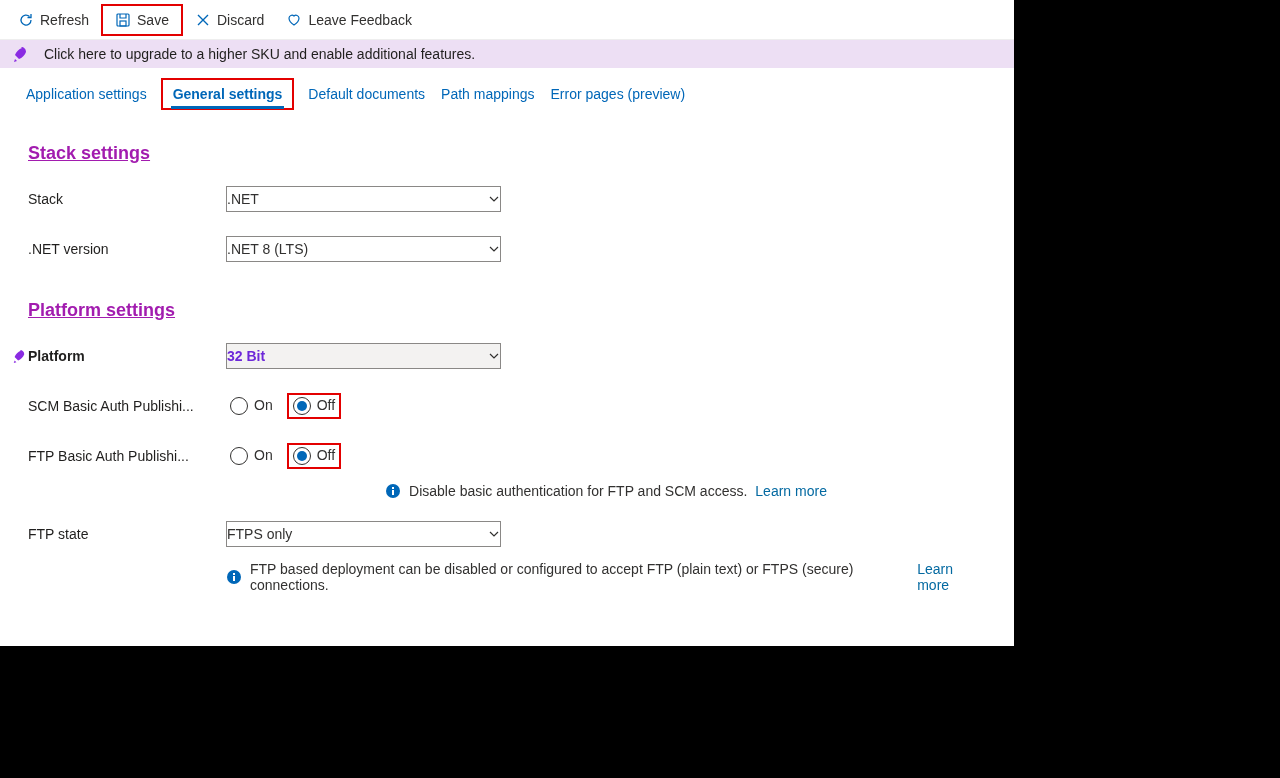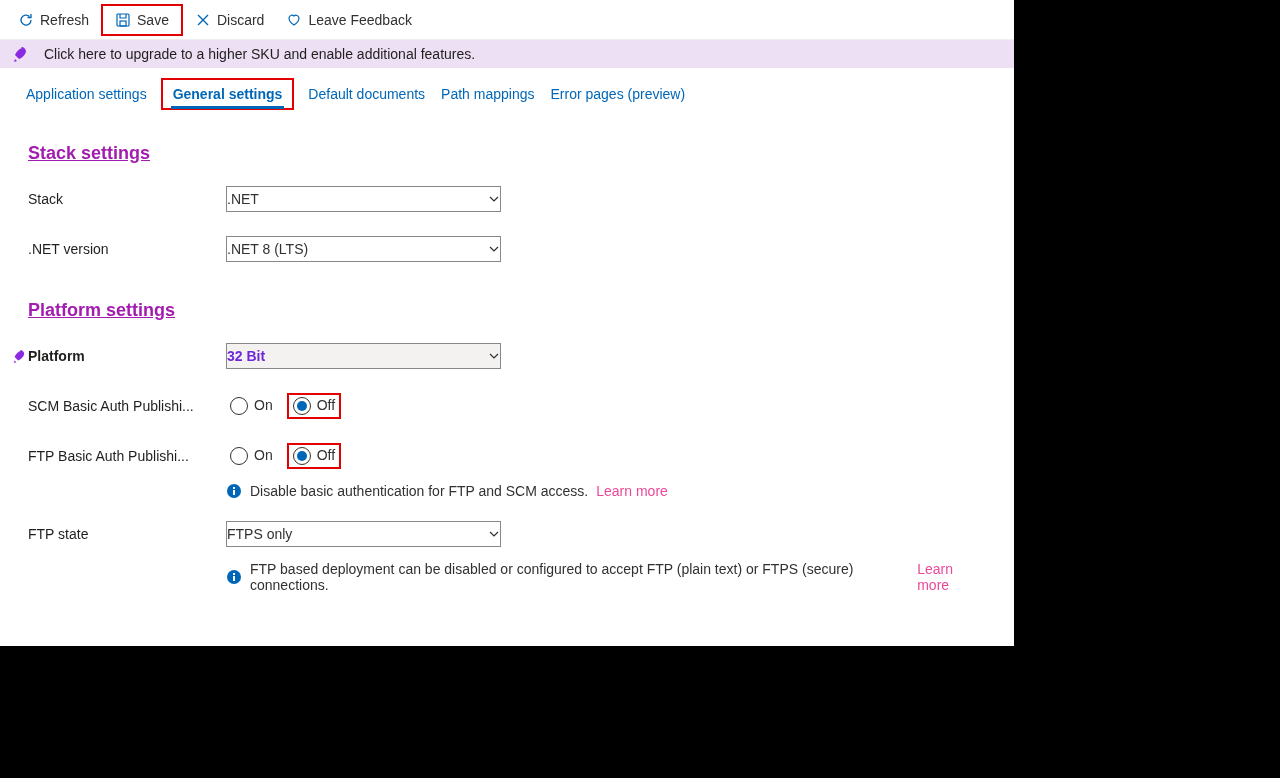--- a/index.html
+++ b/index.html
@@ -25,23 +25,23 @@
   .platform-row { position: relative; font-weight: bold; }
   .select { width: 275px; height: 26px; border: 1px solid #8a8886; background: #fff; padding: 0 0; font-size: 14px; display: flex; align-items: center; justify-content: space-between; cursor: pointer; }
   .select.readonly { background: #f3f2f1; color: #6d28d9; }
   .chev { width: 12px; height: 12px; }
   .radio-group { display: flex; align-items: center; gap: 10px; }
   .radio { width: 18px; height: 18px; border: 1px solid #323130; border-radius: 50%; display: inline-flex; align-items: center; justify-content: center; cursor: pointer; background: #fff; }
   .radio.checked::after { content: ""; width: 10px; height: 10px; background: #0067b8; border-radius: 50%; display: block; }
   .radio-label { font-size: 14px; }
   .radio-wrap { display: flex; gap: 6px; padding: 2px 4px; }
   .highlight-off { border: 2px solid #e30000; }
-  .info-row { display: flex; align-items: center; gap: 8px; margin-left: 198px; margin-top: -6px; margin-bottom: 18px; font-size: 14px; }
+  .info-row { display: flex; align-items: center; gap: 8px; margin-left: 198px; margin-top: -6px; margin-bottom: 18px; font-size: 14px; justify-content: center; }
   .info-row svg { width: 16px; height: 16px; flex-shrink: 0; }
-  .link { color: #ec4899; cursor: pointer; }
+  .link { color: #0369a1; cursor: pointer; }
   .truncate { white-space: nowrap; overflow: hidden; text-overflow: ellipsis; max-width: 170px; display: inline-block; }
 </style>
 </head>
 <body>
 
 <div class="app-area">
 
   <div class="toolbar">
     <button class="tb-btn">
       <svg viewBox="0 0 16 16" fill="none" stroke="#0067b8" stroke-width="1.3">

